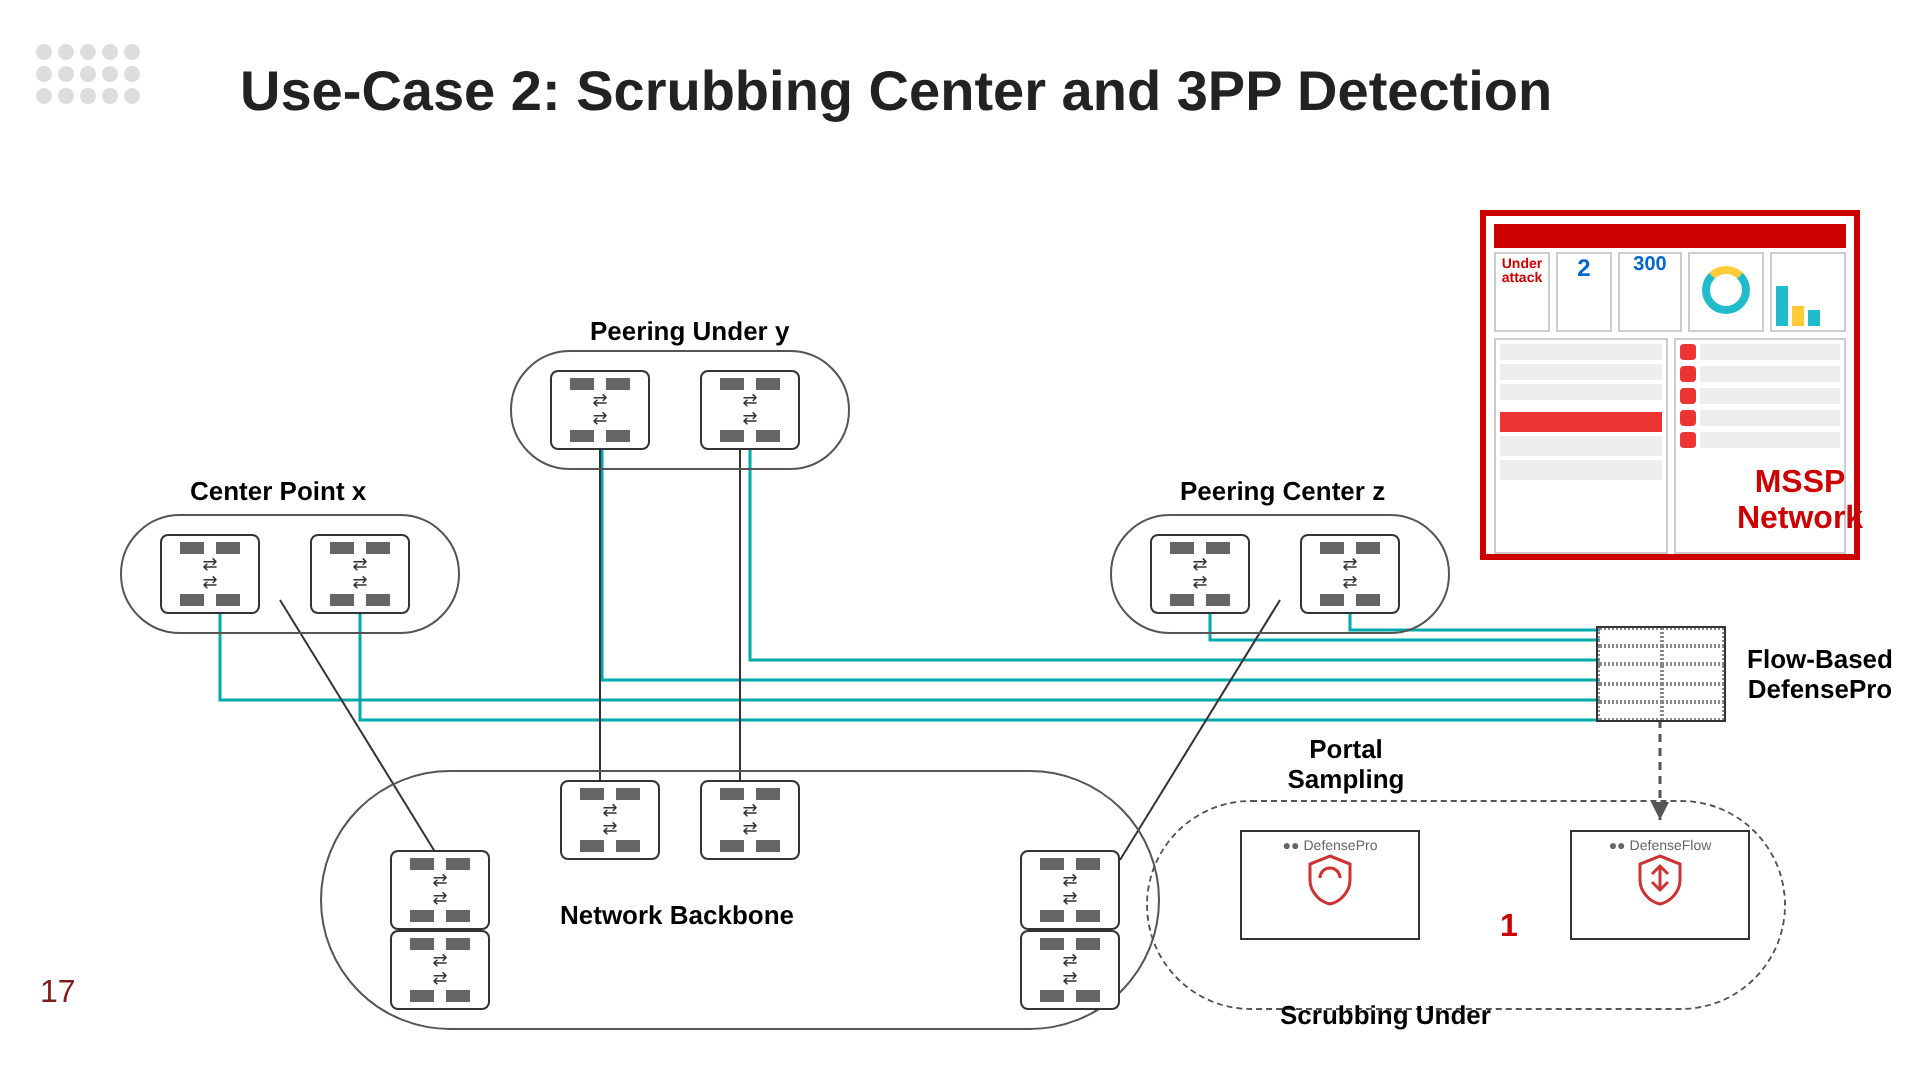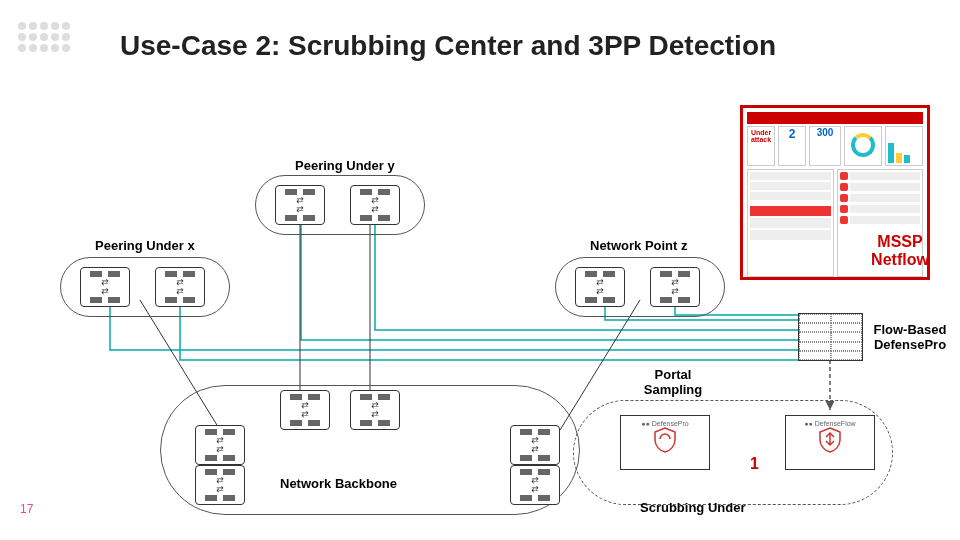--- a/index.html
+++ b/index.html
@@ -1,20 +1,20 @@
 <!DOCTYPE html>
 <html><head>
 <meta charset="utf-8">
 <style>
   * { box-sizing: border-box; margin: 0; padding: 0; }
   body { width: 960px; height: 540px; background: #fff; font-family: Arial, sans-serif; position: relative; overflow: hidden; }
   .dots { position: absolute; top: 22px; left: 18px; display: grid; grid-template-columns: repeat(5,8px); grid-template-rows: repeat(3,8px); gap: 3px; }
   .dot { width: 8px; height: 8px; border-radius: 50%; background: #ddd; }
   .title { position: absolute; top: 30px; left: 120px; font-size: 28px; font-weight: 700; color: #222; }
-  .pgnum { position: absolute; bottom: 24px; left: 20px; font-size: 12px; color: #ec4899; }
+  .pgnum { position: absolute; bottom: 34px; left: 20px; font-size: 16px; color: #7f1d1d; }
   .label { position: absolute; font-size: 13px; font-weight: 700; color: #000; text-align: center; }
   .label-red { color: #c00; font-weight: 700; font-size: 16px; }
   .cloud { position: absolute; border: 1.5px solid #555; border-radius: 40px; }
   .router { position: absolute; width: 50px; height: 40px; border: 1.5px solid #333; border-radius: 4px; background: #fff; display: flex; flex-direction: column; justify-content: center; align-items: center; gap: 2px; }
   .router::before, .router::after { content: ""; display: block; width: 30px; height: 6px; background: linear-gradient(90deg,#666 0,#666 40%,transparent 40%,transparent 60%,#666 60%); }
   .arr { font-size: 9px; line-height: 7px; color: #333; }
   .portal { position: absolute; border: 3px solid #c00; background: #fff; }
   .flowbox { position: absolute; width: 65px; height: 48px; border: 1px solid #333; display: grid; grid-template-columns: 1fr 1fr; grid-template-rows: repeat(5,1fr); }
   .flowbox div { border: 0.5px dotted #888; }
   .scrubbox { position: absolute; border: 1px solid #333; background: #fff; display: flex; flex-direction: column; align-items: center; padding: 4px; font-size: 8px; }
@@ -71,44 +71,44 @@
 <div class="cloud" style="top:175px;left:255px;width:170px;height:60px"></div>
 <div class="router" style="top:185px;left:275px">
     <span class="arr">⇄</span>
     <span class="arr">⇄</span>
   </div>
 <div class="router" style="top:185px;left:350px">
     <span class="arr">⇄</span>
     <span class="arr">⇄</span>
   </div>
 
-<div class="label" style="top:238px;left:95px">Peering Under x</div>
+<div class="label" style="top:238px;left:95px">Center Point x</div>
 <div class="cloud" style="top:257px;left:60px;width:170px;height:60px"></div>
 <div class="router" style="top:267px;left:80px">
     <span class="arr">⇄</span>
     <span class="arr">⇄</span>
   </div>
 <div class="router" style="top:267px;left:155px">
     <span class="arr">⇄</span>
     <span class="arr">⇄</span>
   </div>
 
-<div class="label" style="top:238px;left:590px">Network Point z</div>
+<div class="label" style="top:238px;left:590px">Peering Center z</div>
 <div class="cloud" style="top:257px;left:555px;width:170px;height:60px"></div>
 <div class="router" style="top:267px;left:575px">
     <span class="arr">⇄</span>
     <span class="arr">⇄</span>
   </div>
 <div class="router" style="top:267px;left:650px">
     <span class="arr">⇄</span>
     <span class="arr">⇄</span>
   </div>
 
 <div class="cloud" style="top:385px;left:160px;width:420px;height:130px;border-radius:70px"></div>
-<div class="label" style="top:476px;left:280px">Network Backbone</div>
+<div class="label" style="top:450px;left:280px">Network Backbone</div>
 <div class="router" style="top:390px;left:280px">
     <span class="arr">⇄</span>
     <span class="arr">⇄</span>
   </div>
 <div class="router" style="top:390px;left:350px">
     <span class="arr">⇄</span>
     <span class="arr">⇄</span>
   </div>
 <div class="router" style="top:425px;left:195px">
     <span class="arr">⇄</span>
@@ -170,21 +170,21 @@
           <div style="width:8px;height:8px;background:#e33;border-radius:2px"></div>
           <div style="flex:1;background:#eee"></div>
         </div>
       <div style="height:8px;display:flex;gap:2px">
           <div style="width:8px;height:8px;background:#e33;border-radius:2px"></div>
           <div style="flex:1;background:#eee"></div>
         </div>
     </div>
   </div>
 </div>
-<div class="label label-red" style="top:233px;left:865px;width:70px">MSSP Netflow</div>
+<div class="label label-red" style="top:233px;left:865px;width:70px">MSSP Network</div>
 
 <div class="flowbox" style="top:313px;left:798px">
   <div></div>
     <div></div>
     <div></div>
     <div></div>
     <div></div>
     <div></div>
     <div></div>
     <div></div>

